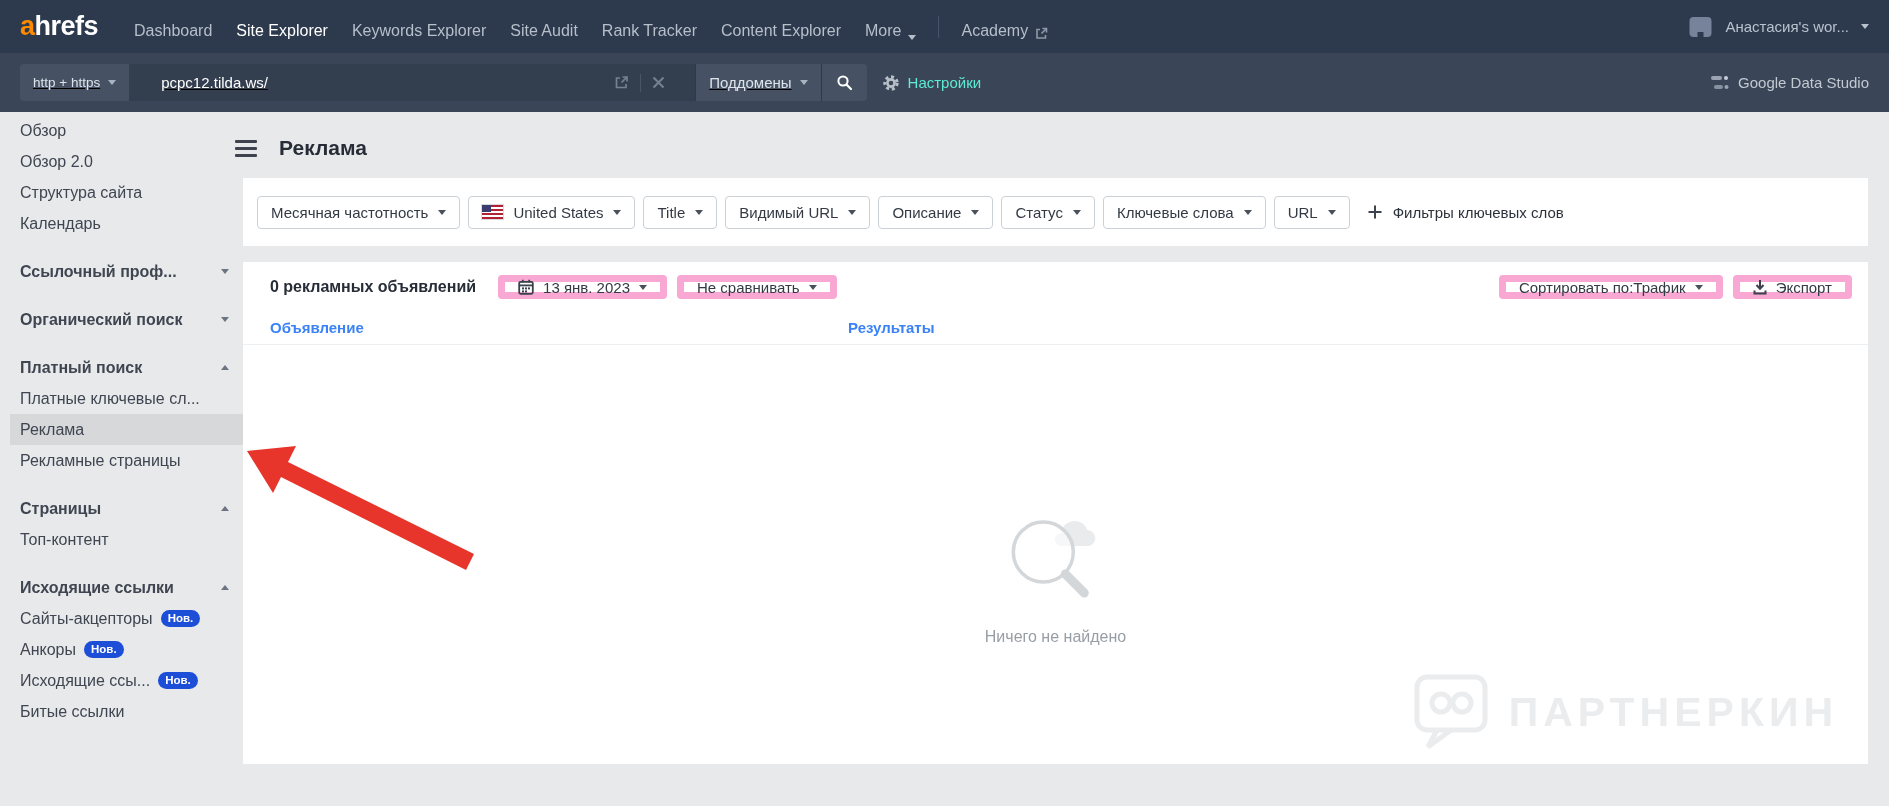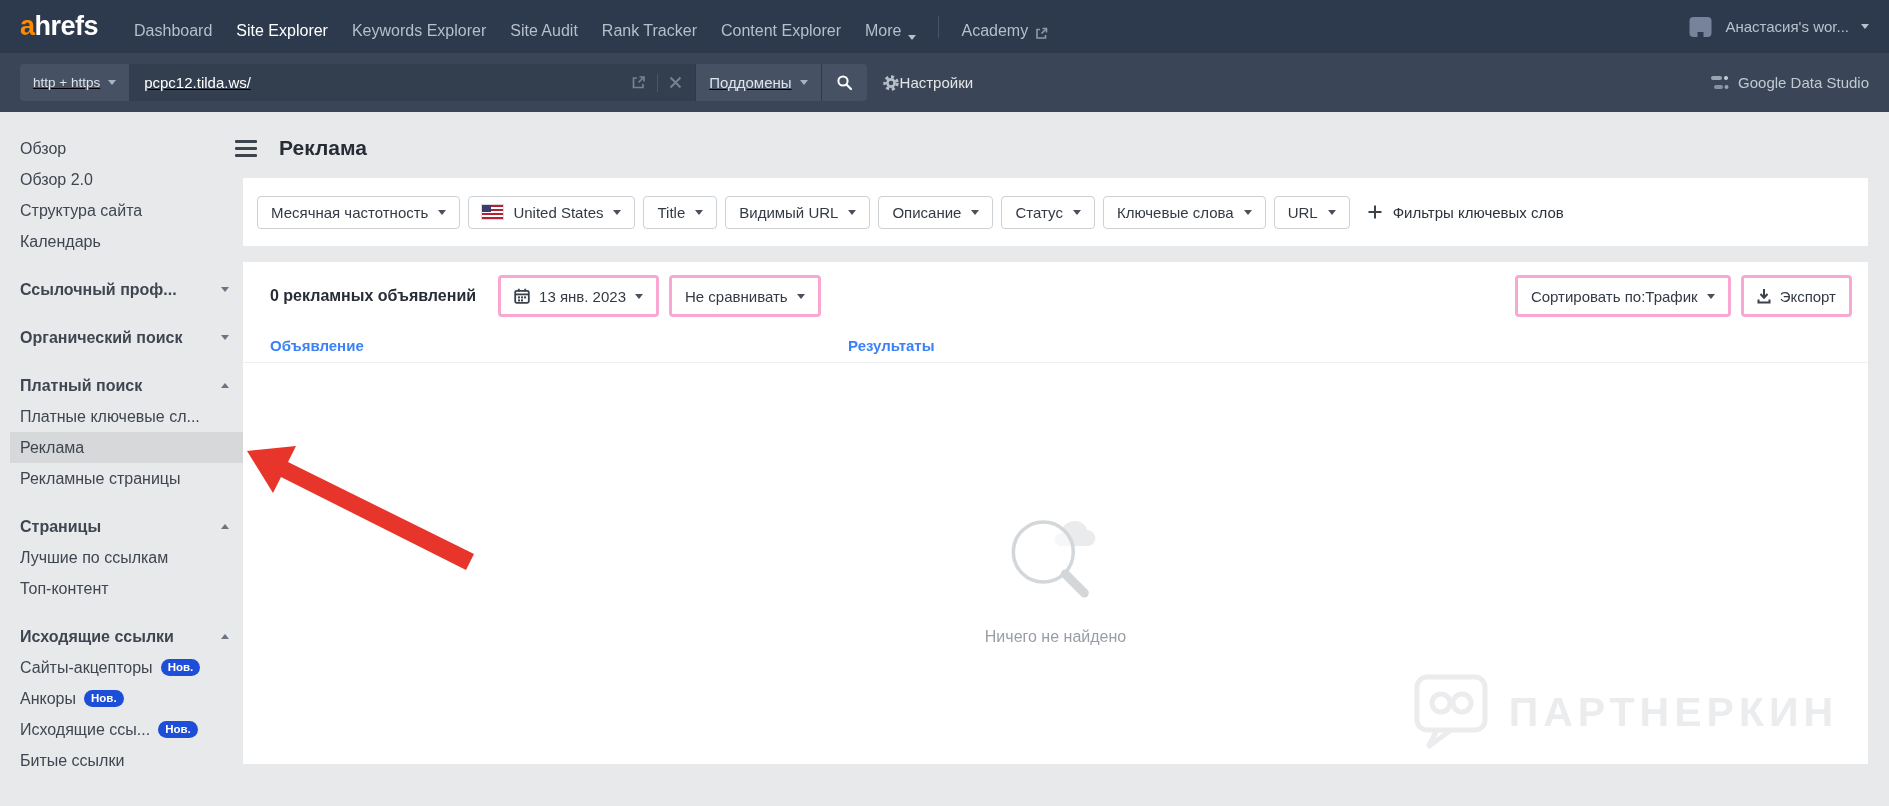--- a/index.html
+++ b/index.html
@@ -23,31 +23,31 @@
   .caret-down { width:0; height:0; border-left:4.5px solid transparent; border-right:4.5px solid transparent; border-top:5.5px solid currentColor; display:inline-block; }
   .caret-up   { width:0; height:0; border-left:4.5px solid transparent; border-right:4.5px solid transparent; border-bottom:5.5px solid currentColor; display:inline-block; }
 
   
   .toolbar { height:59px; background:#3a4657; display:flex; align-items:center; padding:0 20px; }
   .search-group { display:flex; align-items:stretch; height:37px; border-radius:4px; overflow:hidden;text-decoration:underline; }
   .seg { background:#465264; color:#dde3ea; display:flex; align-items:center; padding:0 13px; gap:8px; cursor:pointer; }
   .seg-protocol { font-size:13.5px; }
   .seg-mode { font-size:15px; border-left:1px solid #2e3a4a; }
   .search-btn { border-left:1px solid #2e3a4a; padding:0 14px; }
-  .url-box { background:#333e4f; width:566px; display:flex; align-items:center; padding:0 13px; gap:10px; }
+  .url-box { background:#333e4f; width:566px; display:flex; align-items:center; padding:0 30px; gap:10px; }
   .url-box input { flex:1; background:transparent; border:none; outline:none; color:#ffffff; font-size:15px; font-family:"Liberation Sans", sans-serif; }
   .url-icons { display:flex; align-items:center; gap:11px; }
   .v-divider { width:1px; height:18px; background:#4a5668; }
   .icon-btn { display:flex; align-items:center; cursor:pointer; }
-  .settings { margin-left:15px; display:flex; align-items:center; color:#e5e5e5; font-size:15px; cursor:pointer; }
+  .settings { margin-left:15px; display:flex; align-items:center; gap:8px; color:#5eead4; font-size:15px; cursor:pointer; }
   .toolbar-right { margin-left:auto; display:flex; align-items:center; gap:9px; color:#c2c9d2; font-size:15px; cursor:pointer; }
 
   
   .app { display:flex; height:694px; }
-  .sidebar { width:243px; flex-shrink:0; padding-top:21px; }
+  .sidebar { width:243px; flex-shrink:0; padding-top:3px; }
   .side-item { height:31px; margin-left:10px; padding:0 10px; display:flex; align-items:center; font-size:16px; color:#3f4651; cursor:pointer; white-space:nowrap; overflow:hidden; }
   .side-item.selected { background:#d6d8da; }
   .side-section { height:31px; margin:17px 0 0 10px; padding:0 14px 0 10px; display:flex; align-items:center; justify-content:space-between; font-size:16px; font-weight:bold; color:#3f4651; cursor:pointer; white-space:nowrap; }
   .side-section .caret-down, .side-section .caret-up { color:#6b7480; }
   .badge { background:#1d4ed8; color:#ffffff; font-size:11.5px; font-weight:bold; line-height:1; padding:3px 7px 2px; border-radius:9px; margin-left:8px; flex-shrink:0; }
 
   
   .main { flex:1; margin-right:21px; min-width:0; }
   .title-row { margin-top:18px; height:36px; display:flex; align-items:center; gap:22px; }
   .hamburger { margin-left:-8px; width:22px; display:flex; flex-direction:column; gap:4px; cursor:pointer; }
@@ -57,21 +57,21 @@
   .filter-panel { margin-top:12px; background:#ffffff; height:68px; display:flex; align-items:center; padding:0 16px 0 14px; gap:8px; }
   .filter-btn { height:33px; background:#fff; border:1px solid #ccd1d6; border-radius:4px; display:flex; align-items:center; gap:10px; padding:0 13px; font-size:15px; color:#333a44; cursor:pointer; white-space:nowrap; }
   .filter-btn .caret-down { color:#4a515b; }
   .flag { width:21px; height:14px; flex-shrink:0; position:relative; background:repeating-linear-gradient(to bottom, #b22234 0 2px, #ffffff 2px 4px); outline:1px solid #d8dbde; }
   .flag::after { content:""; position:absolute; left:0; top:0; width:9px; height:7px; background:#3c3b6e; }
   .add-filter { display:flex; align-items:center; gap:11px; margin-left:10px; font-size:15px; color:#2c323c; cursor:pointer; white-space:nowrap; }
 
   .content-panel { margin-top:16px; background:#ffffff; height:502px; position:relative; }
   .stats-row { display:flex; align-items:center; gap:10px; padding:13px 16px 0 27px; }
   .stat-text { font-size:16px; font-weight:bold; color:#272d36; margin-right:12px; white-space:nowrap; }
-  .ctrl-btn { height:42px; background:#fff; border:3px solid #f9a8d4; border-radius:4px; display:flex; align-items:center; gap:9px; padding:0 13px; font-size:15px; color:#333a44; cursor:pointer; white-space:nowrap; }
+  .ctrl-btn { height:24px; background:#fff; border:7px solid #f9a8d4; border-radius:4px; display:flex; align-items:center; gap:9px; padding:0 13px; font-size:15px; color:#333a44; cursor:pointer; white-space:nowrap; }
   .ctrl-btn .caret-down { color:#4a515b; }
   .spacer { flex:1; }
 
   .table-header { display:flex; align-items:center; height:34px; margin-top:12px; padding:0 16px 0 27px; border-bottom:1px solid #edeff1; font-size:15px; font-weight:bold; color:#3b82f6; }
   .col-ad { width:578px; }
   .col-res { flex:1; }
 
   .empty-state { position:absolute; top:248px; left:50%; transform:translateX(-50%); text-align:center; }
   .empty-text { margin-top:22px; font-size:16px; color:#989ea6; }
 
@@ -222,23 +222,20 @@
       </div>
     <div class="side-item">
         <span>Рекламные страницы</span>
       </div>
 
     <div class="side-section">
         <span>Страницы</span>
         <span class="caret-up"></span>
       </div>
     <div class="side-item">
-        <span>Лучшие по ссылкам</span>
-      </div>
-    <div class="side-item">
         <span>Топ-контент</span>
       </div>
 
     <div class="side-section">
         <span>Исходящие ссылки</span>
         <span class="caret-up"></span>
       </div>
     <div class="side-item">
         <span>Сайты-акцепторы</span>
         <span class="badge">Нов.</span>

